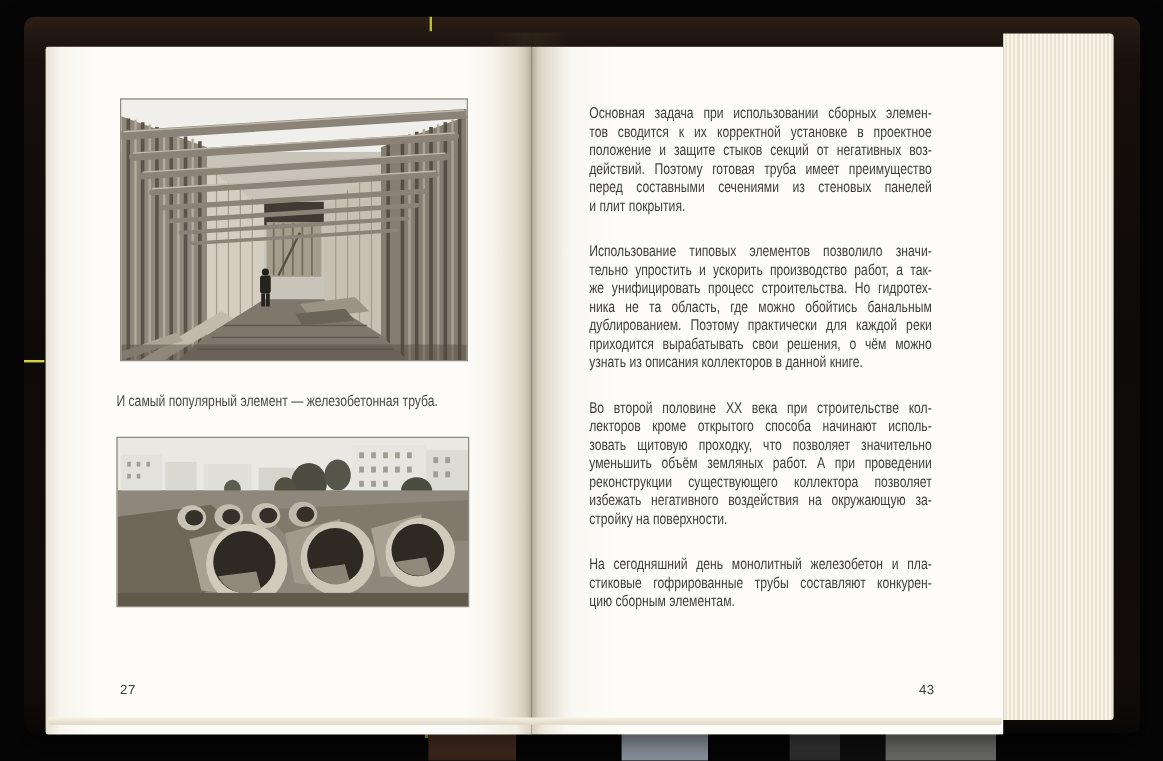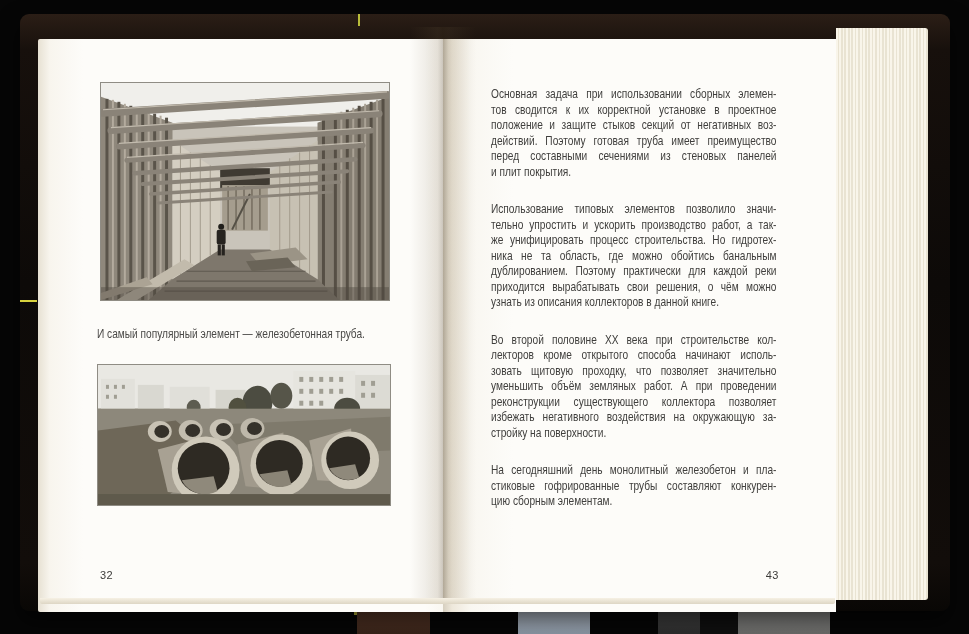--- a/index.html
+++ b/index.html
@@ -6,21 +6,21 @@
   .stage{position:relative;width:969px;height:634px;background:#060606;overflow:hidden;
          font-family:"Liberation Sans","DejaVu Sans",sans-serif;}
   
   .cover{position:absolute;left:20px;top:14px;width:930px;height:597px;border-radius:9px;
          background:linear-gradient(180deg,#2b1e16 0%,#17100c 6%,#0d0a08 45%,#120d0a 92%,#090705 100%);
          box-shadow:0 10px 22px rgba(0,0,0,.65);}
   .tick{position:absolute;}
   .pages{position:absolute;left:38px;top:27px;width:890px;height:573px;}
   .page{position:absolute;top:12px;height:573px;}
   .page.left{left:0;width:405px;border-radius:2px 0 0 2px;
-       background:linear-gradient(90deg,#e7e1d3 0px,#f8f5ee 12px,#fdfcf9 45px,#fdfcf9 86%,#f3eee2 97%,#dcd5c5 100%);padding-left:45px;}
+       background:linear-gradient(90deg,#e7e1d3 0px,#f8f5ee 12px,#fdfcf9 45px,#fdfcf9 86%,#f3eee2 97%,#dcd5c5 100%);}
   .page.right{left:405px;width:393px;
        background:linear-gradient(90deg,#d6cfbf 0px,#eee8db 9px,#f9f7f1 28px,#fdfcf9 70px,#fdfcf9 100%);}
   .fore-edge{position:absolute;left:798px;top:1px;width:92px;height:572px;
        background:repeating-linear-gradient(90deg,#f9f5ea 0px,#f9f5ea 1.7px,#e9e3d2 1.7px,#e9e3d2 3.4px);
        border-radius:0 3px 3px 0;}
   .gutter-shadow{position:absolute;left:372px;top:0;width:66px;height:573px;pointer-events:none;
        background:linear-gradient(90deg,rgba(100,85,60,0) 0%,rgba(110,92,64,.16) 42%,rgba(70,55,35,.26) 50%,rgba(110,92,64,.14) 58%,rgba(100,85,60,0) 100%);}
   .bottom-stack{position:absolute;left:2px;top:571px;width:795px;height:6px;
        background:linear-gradient(180deg,#f6f1e4,#ddd6c4);border-radius:0 0 2px 2px;}
   
@@ -234,21 +234,21 @@
             <path d="M162,110 A23,23 0 0,0 194,120 L190,106 Z" fill="#8a8476"></path>
             <polygon points="212,76 254,64 256,118 220,116" fill="#a8a193"></polygon>
             <circle cx="253" cy="96" r="29" fill="#d0cabb"></circle>
             <circle cx="251" cy="94" r="22" fill="#2e2a23"></circle>
             <path d="M232,104 A22,22 0 0,0 262,113 L258,100 Z" fill="#8f897b"></path>
           </g>
           <rect x="0" y="130" width="293" height="11" fill="#5f5a4c"></rect>
         </svg>
       </div>
 
-      <div class="pagenum l">32</div>
+      <div class="pagenum l">27</div>
     </div>
 
     <div class="page right">
       <div class="textcol">
           <div class="para">
             <div class="line">Основная задача при использовании сборных элемен-</div>
             <div class="line">тов сводится к их корректной установке в проектное</div>
             <div class="line">положение и защите стыков секций от негативных воз-</div>
             <div class="line">действий. Поэтому готовая труба имеет преимущество</div>
             <div class="line">перед составными сечениями из стеновых панелей</div>

